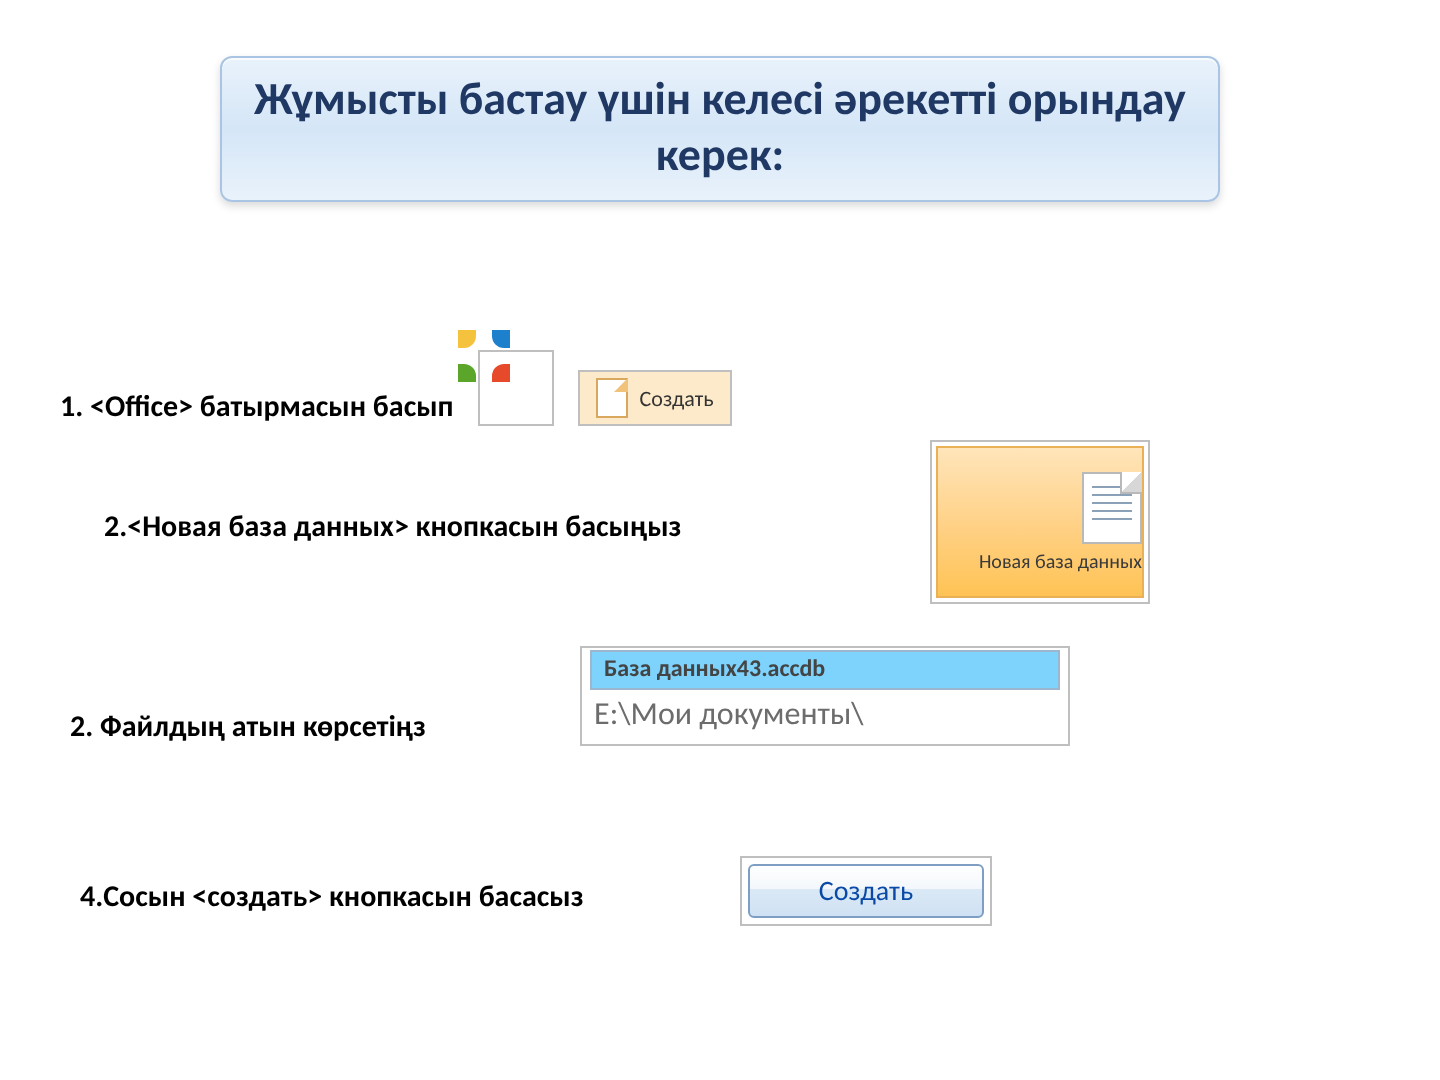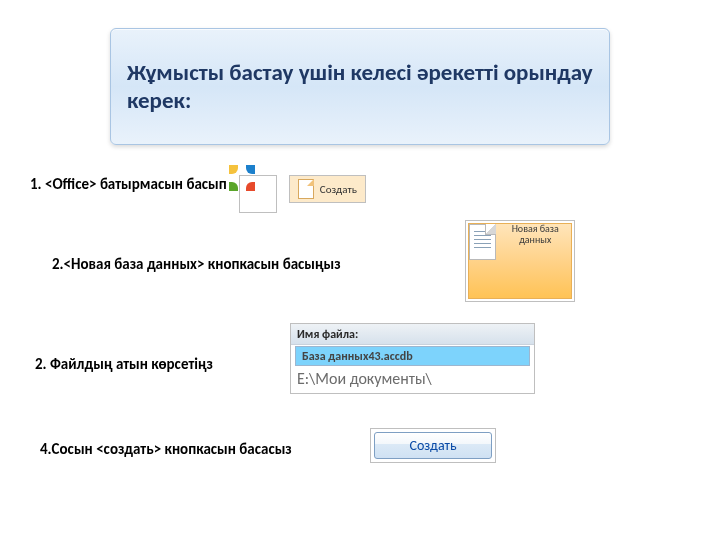--- a/index.html
+++ b/index.html
@@ -15,39 +15,40 @@
     position: relative;
     width: 720px;
     height: 540px;
   }
   .title-box {
     position: absolute;
     left: 110px;
     top: 28px;
     width: 500px;
     box-sizing: border-box;
-    padding: 30px 16px;
+    padding: 8px 16px;
+    text-align: center;
     background: linear-gradient(#e9f2fb, #d5e6f7 50%, #e9f2fb);
     border: 1px solid #a9c5e3;
     border-radius: 6px;
     box-shadow: 0 2px 4px rgba(0,0,0,0.15), inset 0 1px 0 rgba(255,255,255,0.7);
     font-size: 23px;
     font-weight: bold;
     color: #1f3864;
     line-height: 1.2;
   }
 
   .step {
     position: absolute;
     font-size: 15px;
     font-weight: bold;
     color: #000000;
     white-space: nowrap;
     display: flex;
-    align-items: flex-start;
+    align-items: flex-end;
     gap: 12px;
   }
   .step1 { left: 30px;  top: 175px; }
   .step2 { left: 52px;  top: 255px; }
   .step3 { left: 35px;  top: 355px; }
   .step4 { left: 40px;  top: 440px; }
 
   
   .office-orb-wrap {
     display: inline-block;
@@ -113,22 +114,22 @@
     box-sizing: border-box;
   }
   .ribbon-btn .inner {
     margin: 2px;
     width: calc(100% - 4px);
     height: calc(100% - 4px);
     background: linear-gradient(#ffe5ba, #ffd289 50%, #ffc355);
     border: 1px solid #e9b056;
     box-sizing: border-box;
     display: flex;
-    flex-direction: row;
-    align-items: flex-start;
+    flex-direction: column;
+    align-items: flex-end;
     justify-content: center;
     gap: 4px;
   }
   .ribbon-btn .doc-icon {
     width: 28px; height: 34px;
     background: #ffffff;
     border: 1px solid #b9b9b9;
     position: relative;
   }
   .ribbon-btn .doc-icon::before {
@@ -244,21 +245,20 @@
       <div class="doc-icon"></div>
       <div class="caption">Новая база данных</div>
     </div>
   </div>
 
   <div class="step step3">
     <span>2. Файлдың атын көрсетіңз</span>
   </div>
 
   <div class="filename-panel">
-    <div class="hdr">Имя файла:</div>
     <div class="row">
       <div class="textbox">База данных43.accdb</div>
     </div>
     <div class="path-row">E:\Мои документы\</div>
   </div>
 
   <div class="step step4">
     <span>4.Сосын &lt;создать&gt;  кнопкасын басасыз</span>
   </div>
 

